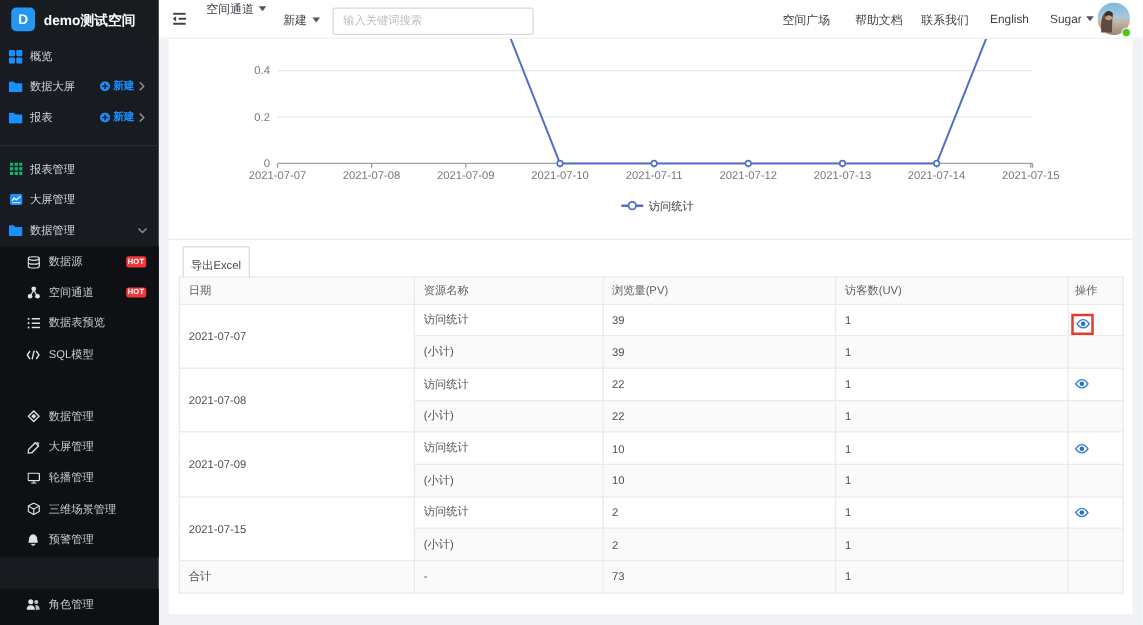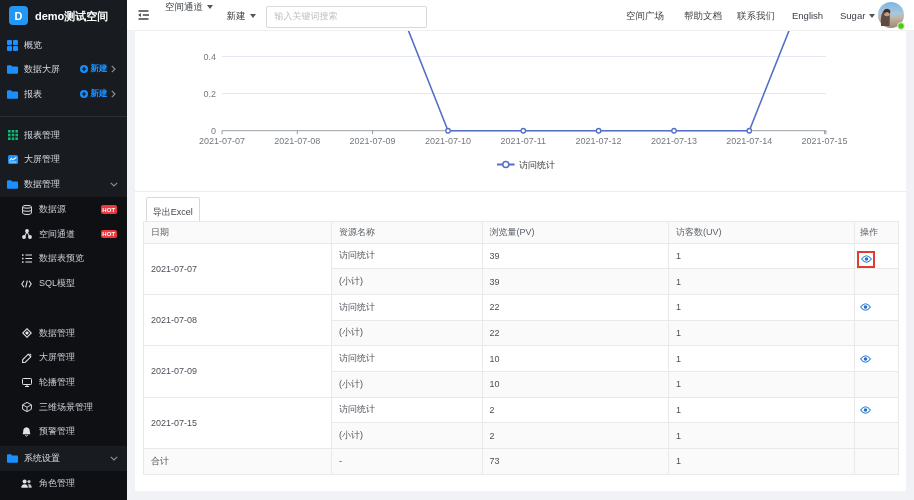--- a/index.html
+++ b/index.html
@@ -228,31 +228,20 @@
       <span class="tx">三维场景管理</span>
     </div>
   <div class="mitem sub" style="top:419.3px">
       <span class="ic">
         <svg width="9" height="10" viewBox="0 0 9 10">
           <path d="M4.5 0.3 Q7.8 0.8 7.8 4.5 L8.3 7.2 H0.7 L1.2 4.5 Q1.2 0.8 4.5 0.3 Z" fill="#dfe3e9"></path>
           <path d="M3.2 8.2 Q4.5 9.8 5.8 8.2" stroke="#dfe3e9" fill="none"></path>
         </svg>
       </span>
       <span class="tx">预警管理</span>
-    </div>
-  <div class="mitem" style="top:445.5px">
-      <span class="ic">
-        <svg width="11" height="9" viewBox="0 0 11 9">
-          <path d="M0 1.2 Q0 .2 1 .2 H4 L5.2 1.6 H10 Q11 1.6 11 2.6 V7.8 Q11 8.8 10 8.8 H1 Q0 8.8 0 7.8 Z" fill="#1a90ff"></path>
-        </svg>
-      </span>
-      <span class="tx">系统设置</span>
-      <svg class="chevD" width="8" height="5" viewBox="0 0 8 5">
-        <path d="M.8.8 4 4 7.2.8" stroke="#8a9099" stroke-width="1.2" fill="none"></path>
-      </svg>
     </div>
   <div class="mitem sub" style="top:470.5px">
       <span class="ic">
         <svg width="11" height="9" viewBox="0 0 11 9">
           <g fill="#dfe3e9">
             <circle cx="3.6" cy="2.4" r="2"></circle>
             <path d="M.3 8.8 Q.3 5.2 3.6 5.2 Q6.9 5.2 6.9 8.8 Z"></path>
             <circle cx="8" cy="2.6" r="1.6" opacity=".85"></circle>
             <path d="M7.2 5.1 Q10.7 5 10.7 8.8 H7.6 Q7.8 6.5 7.2 5.1 Z" opacity=".85"></path>
           </g>

